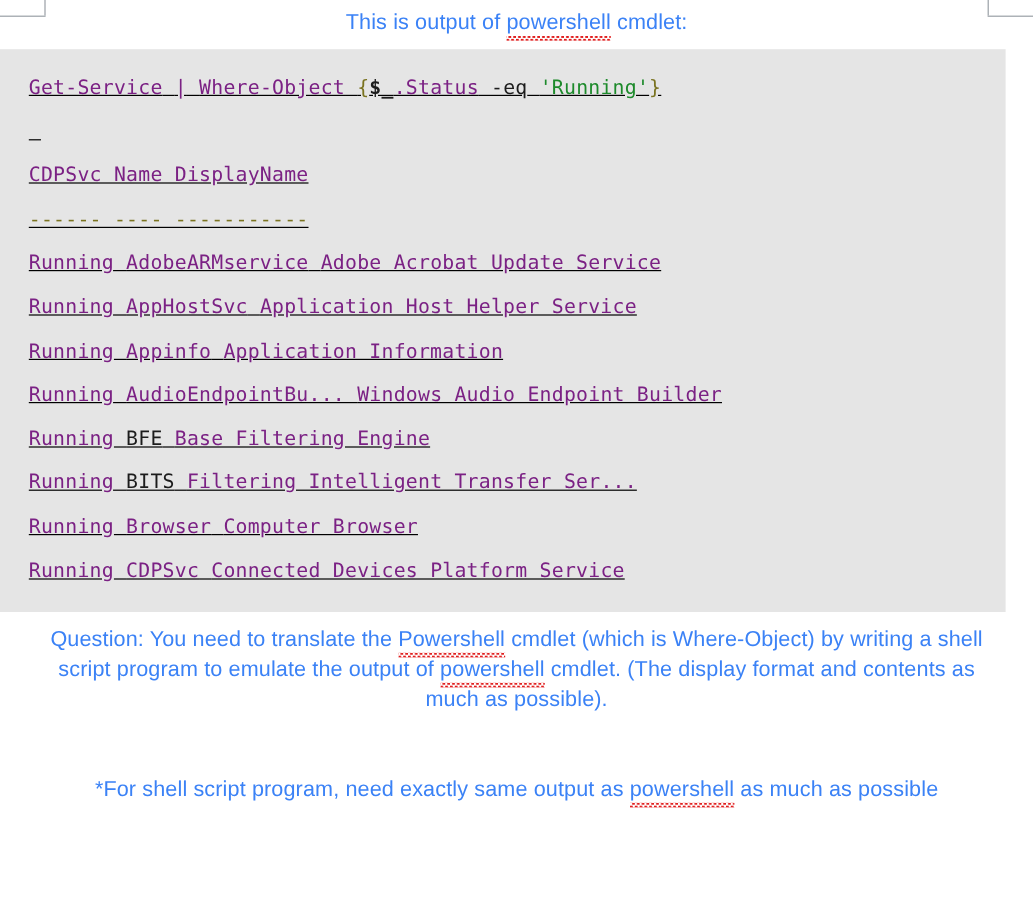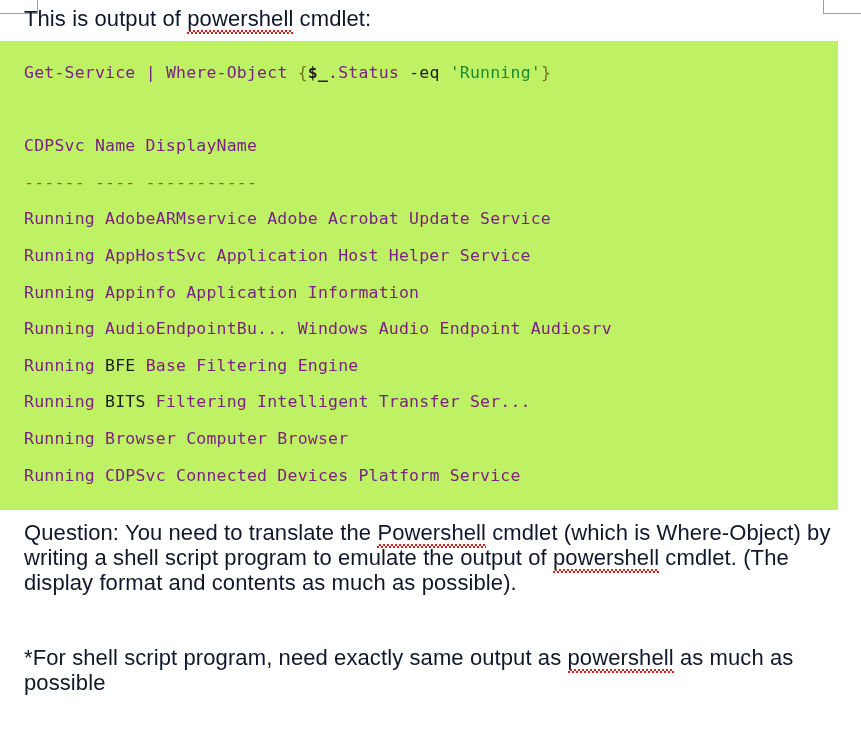--- a/index.html
+++ b/index.html
@@ -44,24 +44,25 @@
   .doc {
     position: absolute;
     left: 0;
     top: 0;
     width: 861px;
   }
 
   .para {
     margin: 0;
     padding: 0 24px 0 24px;
-    font-size: 22px;
+    font-size: 18px;
     line-height: 25px;
-    color: #0f172a;
+    color: #3b82f6;
     letter-spacing: 0.1px;
+    text-align: center;
   }
 
   .para-intro { padding-top: 6px; }
 
   
   .squiggle {
     position: relative;
     display: inline-block;
     white-space: pre;
   }
@@ -75,23 +76,24 @@
     background-image:
       radial-gradient(circle at 1px 3.2px, #e01b1b 1.05px, transparent 1.2px),
       radial-gradient(circle at 3px 0.8px, #e01b1b 1.05px, transparent 1.2px);
     background-size: 4px 4px;
     background-repeat: repeat-x;
   }
 
   
   .code-block {
     margin: 0;
-    background: #bef264;
+    background: #e5e5e5;
     padding: 14px 0 16px 0;
     width: 838px;
+    text-decoration: underline;
   }
   .code-line {
     font-family: "DejaVu Sans Mono", "Liberation Mono", monospace;
     font-size: 16.5px;
     line-height: 36.6px;
     padding: 0 24px;
     white-space: pre;
     color: #7b2184;
     letter-spacing: 0.2px;
     min-height: 36.6px;
@@ -132,21 +134,21 @@
     <div class="code-line blank"> </div>
 
     <div class="code-line"><span class="tok-header">CDPSvc Name DisplayName</span></div>
 
     <div class="code-line"><span class="tok-dash">------ ---- -----------</span></div>
 
     <div id="service-rows">
         <div class="code-line"><span class="tok-out">Running</span> <span class="tok-out">AdobeARMservice</span> <span class="tok-out">Adobe Acrobat Update Service</span></div>
         <div class="code-line"><span class="tok-out">Running</span> <span class="tok-out">AppHostSvc</span> <span class="tok-out">Application Host Helper Service</span></div>
         <div class="code-line"><span class="tok-out">Running</span> <span class="tok-out">Appinfo</span> <span class="tok-out">Application Information</span></div>
-        <div class="code-line"><span class="tok-out">Running</span> <span class="tok-out">AudioEndpointBu...</span> <span class="tok-out">Windows Audio Endpoint Audiosrv</span></div>
+        <div class="code-line"><span class="tok-out">Running</span> <span class="tok-out">AudioEndpointBu...</span> <span class="tok-out">Windows Audio Endpoint Builder</span></div>
         <div class="code-line"><span class="tok-out">Running</span> <span class="tok-acro">BFE</span> <span class="tok-out">Base Filtering Engine</span></div>
         <div class="code-line"><span class="tok-out">Running</span> <span class="tok-acro">BITS</span> <span class="tok-out">Filtering Intelligent Transfer Ser...</span></div>
         <div class="code-line"><span class="tok-out">Running</span> <span class="tok-out">Browser</span> <span class="tok-out">Computer Browser</span></div>
         <div class="code-line"><span class="tok-out">Running</span> <span class="tok-out">CDPSvc</span> <span class="tok-out">Connected Devices Platform Service</span></div>
       </div>
 
   </div>
 
   <div class="spacer-sm"></div>
 

